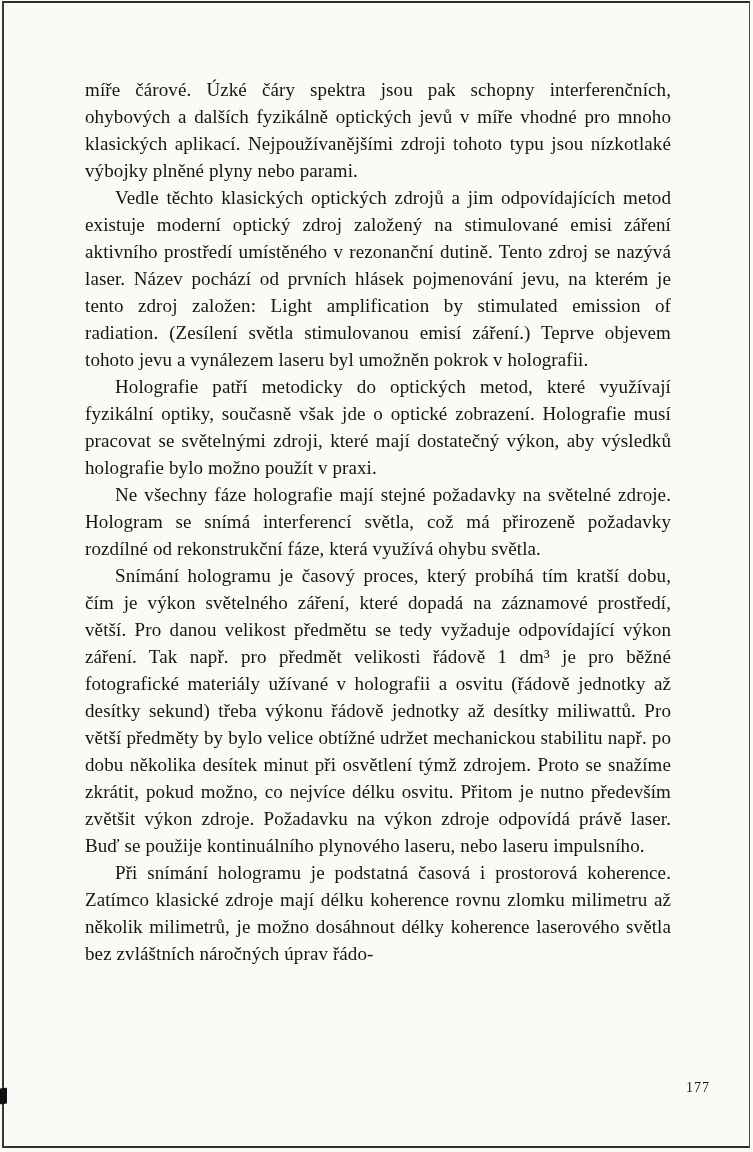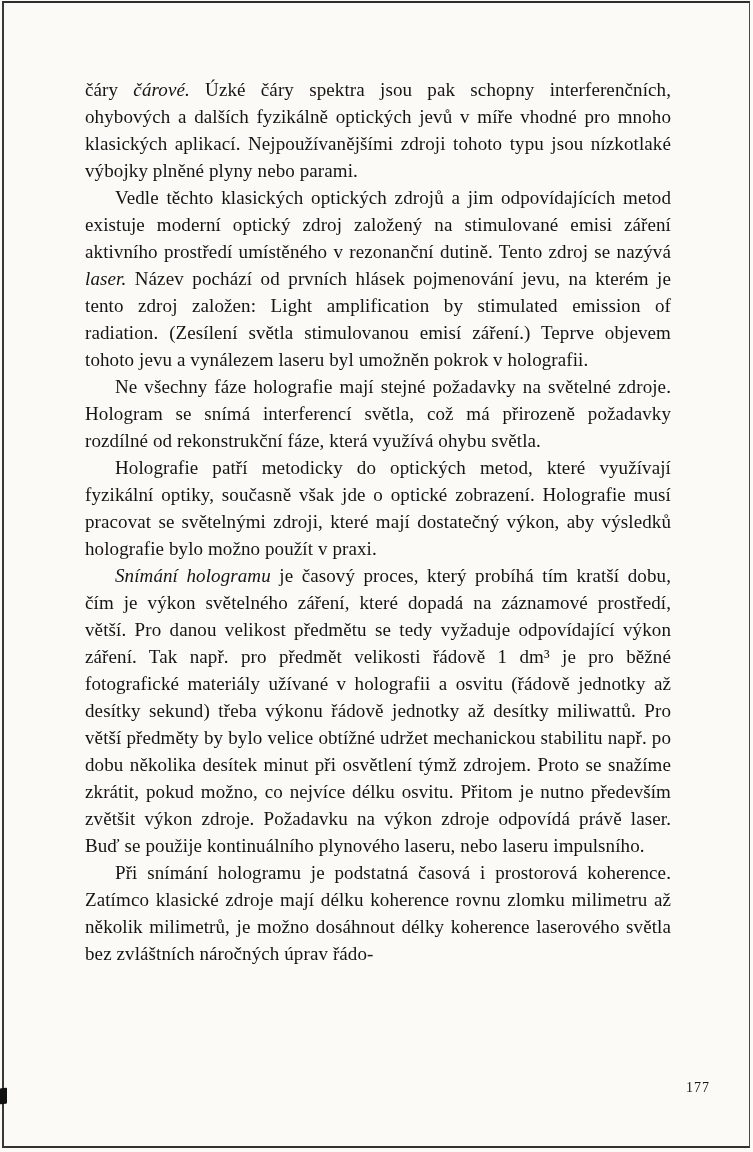--- a/index.html
+++ b/index.html
@@ -41,21 +41,20 @@
     letter-spacing: 0.1px;
   }
   .para {
     margin: 0;
     text-indent: 30px;
   }
   .para.first {
     text-indent: 0;
   }
   .italic {
-    font-style: italic;
   }
   .page-number {
     position: absolute;
     left: 686px;
     top: 1080px;
     font-size: 14px;
     letter-spacing: 1px;
   }
   .artifact {
     position: absolute;
@@ -70,27 +69,27 @@
 </style>
 </head>
 <body>
 
 <div class="page">
 
   <div class="scan-frame"></div>
 
   <main class="text-block">
 
-    <p class="para first"><span>čáry </span><span class="italic">čárové.</span><span> Úzké čáry spektra jsou pak schopny interferenčních, ohybových a dalších fyzikálně optických jevů v míře vhodné pro mnoho klasických aplikací. Nejpoužívanějšími zdroji tohoto typu jsou nízkotlaké výbojky plněné plyny nebo parami.</span></p>
+    <p class="para first"><span>míře </span><span class="italic">čárové.</span><span> Úzké čáry spektra jsou pak schopny interferenčních, ohybových a dalších fyzikálně optických jevů v míře vhodné pro mnoho klasických aplikací. Nejpoužívanějšími zdroji tohoto typu jsou nízkotlaké výbojky plněné plyny nebo parami.</span></p>
 
     <p class="para"><span>Vedle těchto klasických optických zdrojů a jim odpovídajících metod existuje moderní optický zdroj založený na stimulované emisi záření aktivního prostředí umístěného v rezonanční dutině. Tento zdroj se nazývá </span><span class="italic">laser.</span><span> Název pochází od prvních hlásek pojmenování jevu, na kterém je tento zdroj založen: Light amplification by stimulated emission of radiation. (Zesílení světla stimulovanou emisí záření.) Teprve objevem tohoto jevu a vynálezem laseru byl umožněn pokrok v holografii.</span></p>
 
+    <p class="para"><span>Holografie patří metodicky do optických metod, které využívají fyzikální optiky, současně však jde o optické zobrazení. Holografie musí pracovat se světelnými zdroji, které mají dostatečný výkon, aby výsledků holografie bylo možno použít v praxi.</span></p>
+
     <p class="para"><span>Ne všechny fáze holografie mají stejné požadavky na světelné zdroje. Hologram se snímá interferencí světla, což má přirozeně požadavky rozdílné od rekonstrukční fáze, která využívá ohybu světla.</span></p>
-
-    <p class="para"><span>Holografie patří metodicky do optických metod, které využívají fyzikální optiky, současně však jde o optické zobrazení. Holografie musí pracovat se světelnými zdroji, které mají dostatečný výkon, aby výsledků holografie bylo možno použít v praxi.</span></p>
 
     <p class="para"><span class="italic">Snímání hologramu</span><span> je časový proces, který probíhá tím kratší dobu, čím je výkon světelného záření, které dopadá na záznamové prostředí, větší. Pro danou velikost předmětu se tedy vyžaduje odpovídající výkon záření. Tak např. pro předmět velikosti řádově 1 dm³ je pro běžné fotografické materiály užívané v holografii a osvitu (řádově jednotky až desítky sekund) třeba výkonu řádově jednotky až desítky miliwattů. Pro větší předměty by bylo velice obtížné udržet mechanickou stabilitu např. po dobu několika desítek minut při osvětlení týmž zdrojem. Proto se snažíme zkrátit, pokud možno, co nejvíce délku osvitu. Přitom je nutno především zvětšit výkon zdroje. Požadavku na výkon zdroje odpovídá právě laser. Buď se použije kontinuálního plynového laseru, nebo laseru impulsního.</span></p>
 
     <p class="para"><span>Při snímání hologramu je podstatná časová i prostorová koherence. Zatímco klasické zdroje mají délku koherence rovnu zlomku milimetru až několik milimetrů, je možno dosáhnout délky koherence laserového světla bez zvláštních náročných úprav řádo-</span></p>
 
   </main>
 
   <div class="page-number">177</div>
 
   <div class="artifact"></div>

